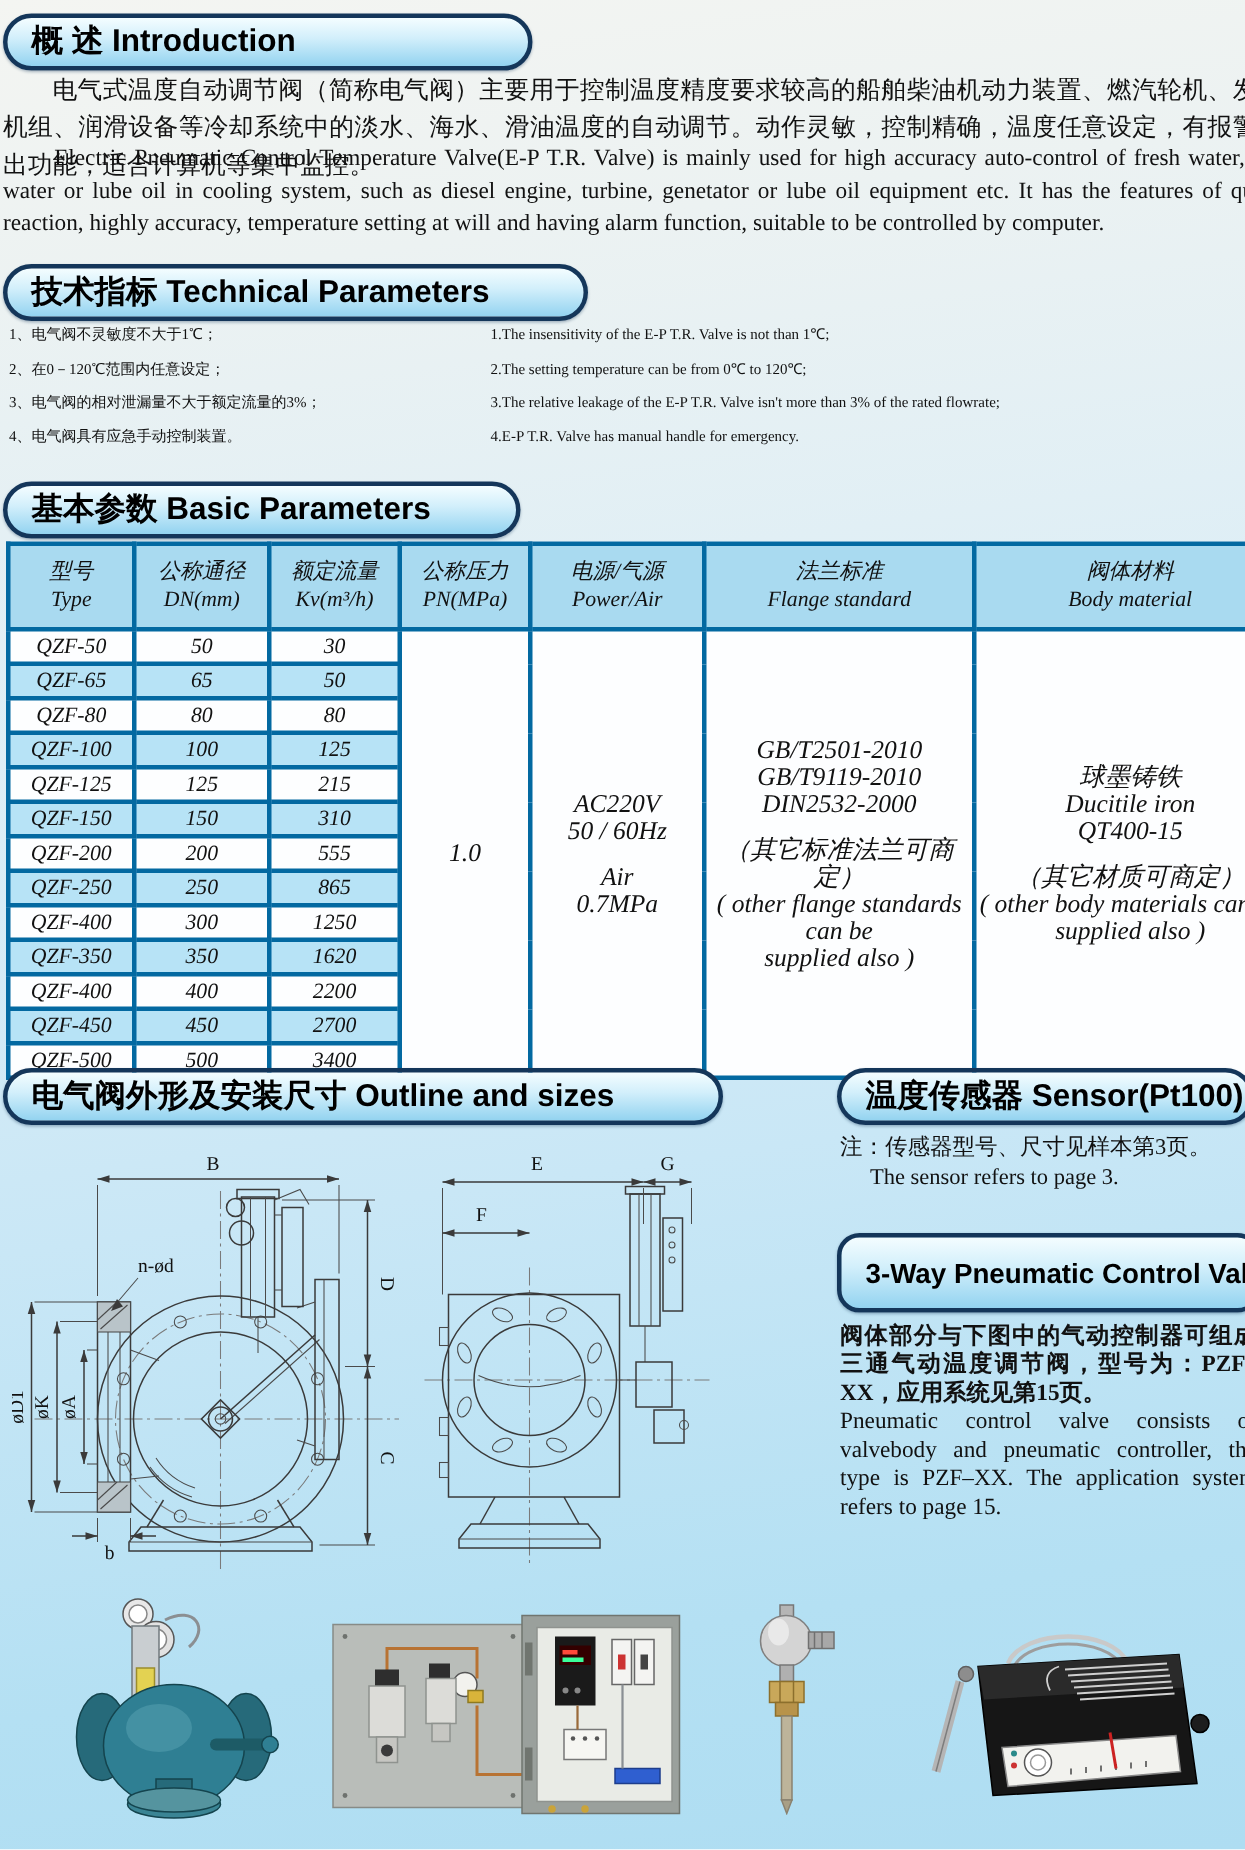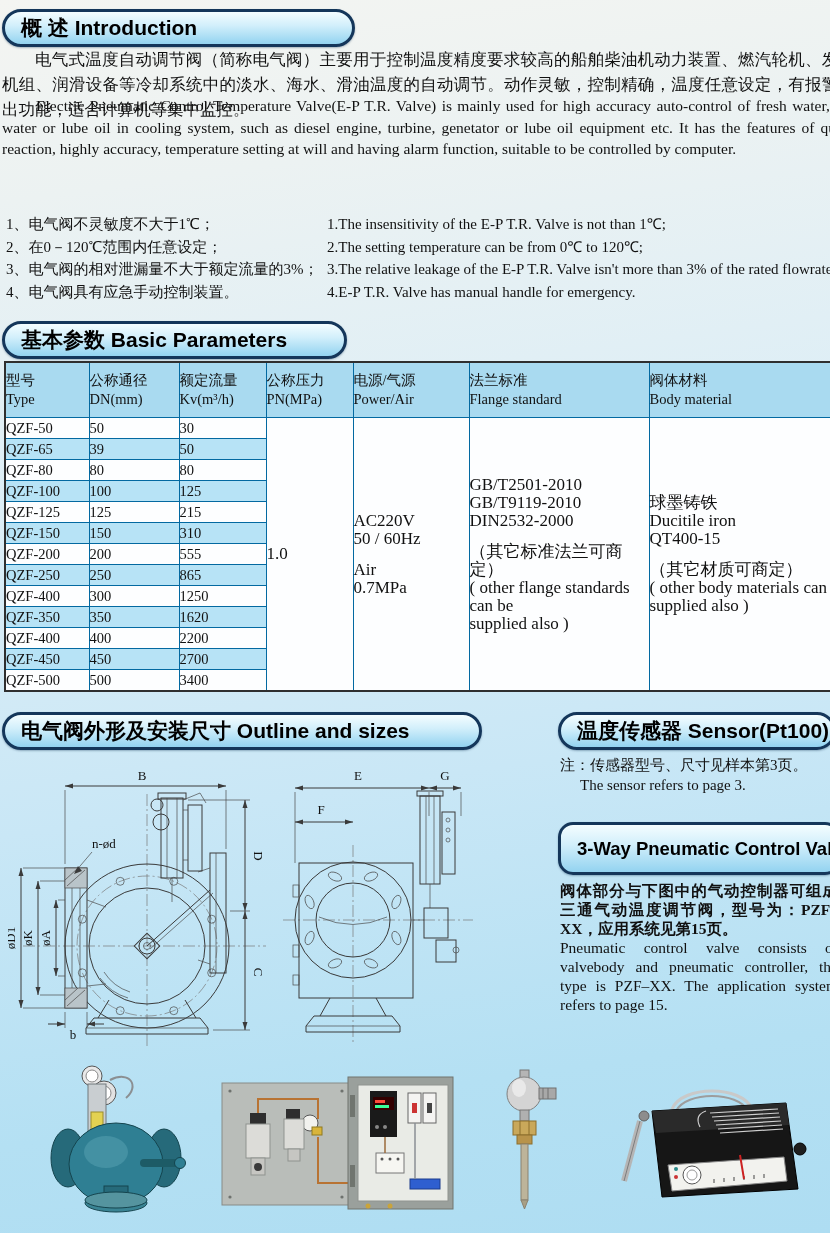--- a/index.html
+++ b/index.html
@@ -13,24 +13,24 @@
     background:linear-gradient(180deg,#f4fdff 0%,#d2effb 42%,#93d3f0 100%);
     font-family:"Liberation Sans",sans-serif;font-weight:bold;color:#000;
     display:flex;flex-direction:column;justify-content:center;padding:1px 16px;
     box-shadow:0 1px 2px rgba(20,54,90,0.35);
   }
   .pill .t1{font-size:21px;line-height:1.1;white-space:nowrap;}
   .pill.two .t1,.pill.two .t2{font-size:18.5px;line-height:1.25;white-space:nowrap;}
   .para{position:absolute;margin:0;text-align:justify;}
   .zh-p{font-size:16.5px;line-height:25px;text-indent:2em;}
   .en-p{font-size:15.5px;line-height:21.5px;text-indent:2.2em;}
-  .plist{position:absolute;font-size:15px;line-height:22.5px;white-space:nowrap;}
+  .plist{position:absolute;font-size:10px;line-height:22.5px;white-space:nowrap;}
   table{position:absolute;left:4px;top:361px;width:852px;border-collapse:collapse;table-layout:fixed;
         border:2px solid #2f2f2f;background:#fdfeff;}
-  th,td{border:1px solid #0369a1;text-align:left;padding:0;font-weight:normal;}
+  th,td{border:3px solid #0369a1;text-align:center;padding:0;font-weight:normal;font-style:italic;}
   thead th{background:#a9daf0;height:54px;font-size:14.5px;line-height:19px;}
   tbody td{height:20px;font-size:14.5px;}
   tr.stripe td{background:#b7e3f6;}
   td.merged{background:#fdfeff;vertical-align:middle;line-height:18px;font-size:17px;}
   td.merged .gap{height:13px;}
   #sensor-note{position:absolute;left:560px;top:756px;width:270px;font-size:15px;line-height:19.5px;}
   #sensor-note .en-ind{margin-left:20px;}
   #threeway-text{position:absolute;left:560px;top:881px;width:278px;}
   #threeway-text .zh{margin:0;font-size:15.5px;line-height:19px;font-weight:bold;text-align:justify;}
   #threeway-text .en{margin:0;font-size:15.5px;line-height:19px;text-align:justify;}
@@ -45,20 +45,23 @@
 <body>
 
 <div id="page">
 
   <div class="pill" style="left:2px;top:9px;width:353px;height:38px;">
     <span class="t1">概 述 Introduction</span>
   </div>
   <p class="para zh-p" style="left:2px;top:47px;width:853px;">电气式温度自动调节阀（简称电气阀）主要用于控制温度精度要求较高的船舶柴油机动力装置、燃汽轮机、发电机组、润滑设备等冷却系统中的淡水、海水、滑油温度的自动调节。动作灵敏，控制精确，温度任意设定，有报警输出功能，适合计算机等集中监控。</p>
   <p class="para en-p" style="left:2px;top:95px;width:853px;">Electric Pneumatic Control Temperature Valve(E-P T.R. Valve) is mainly used for high accuracy auto-control  of fresh water, sea water or lube oil in cooling system, such as diesel engine, turbine, genetator or lube oil equipment etc. It has the features of quick reaction, highly accuracy, temperature setting at will and having alarm function, suitable to be controlled by computer.</p>
 
+  <div class="pill" style="left:2px;top:176px;width:390px;height:38px;">
+    <span class="t1">技术指标 Technical Parameters</span>
+  </div>
   <div class="plist" style="left:6px;top:213px;">
     <div>1、电气阀不灵敏度不大于1℃；</div>
     <div>2、在0－120℃范围内任意设定；</div>
     <div>3、电气阀的相对泄漏量不大于额定流量的3%；</div>
     <div>4、电气阀具有应急手动控制装置。</div>
   </div>
   <div class="plist" style="left:327px;top:213px;">
     <div>1.The insensitivity of the E-P T.R. Valve is not than 1℃;</div>
     <div>2.The setting temperature can be from 0℃ to 120℃;</div>
     <div>3.The relative leakage of the E-P T.R. Valve isn't more than 3% of the rated flowrate;</div>
@@ -140,21 +143,21 @@
             <div>Ducitile iron</div>
             <div>QT400-15</div>
             <div class="gap"></div>
             <div>（其它材质可商定）</div>
             <div>( other body materials can be</div>
             <div>supplied also )</div>
           </td>
         </tr>
         <tr class="stripe">
           <td>QZF-65</td>
-          <td>39</td>
+          <td>65</td>
           <td>50</td>
         </tr>
         <tr>
           <td>QZF-80</td>
           <td>80</td>
           <td>80</td>
         </tr>
         <tr class="stripe">
           <td>QZF-100</td>
           <td>100</td>

